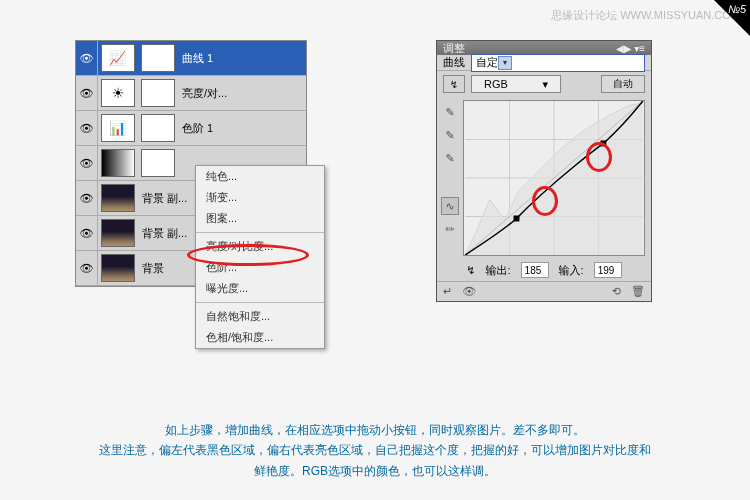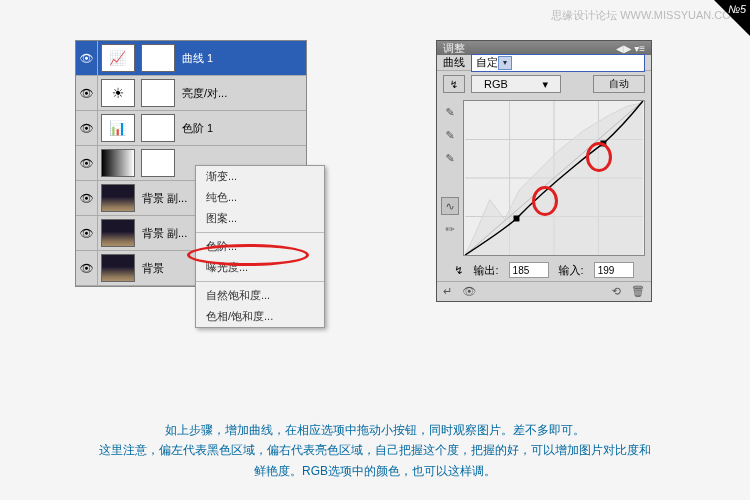--- a/index.html
+++ b/index.html
@@ -23,28 +23,28 @@
 .adj-panel{position:absolute;left:436px;top:40px;width:216px;background:#d4d4d4;border:1px solid #555}
 .adj-title{height:14px;background:linear-gradient(#8a8a8a,#6e6e6e);color:#eee;font-size:11px;display:flex;align-items:center;padding:0 6px;justify-content:space-between}
 .adj-title .controls{display:flex;gap:6px;font-size:10px}
 .adj-row1{height:16px;display:flex;align-items:center;padding:0 6px;gap:6px;border-bottom:1px solid #aaa}
 .adj-row1 .name{font-size:11px}
 .dropdown{flex:1;height:18px;border:1px solid #3b5fb8;background:#fff;font-size:11px;display:flex;align-items:center;padding:0 4px}
 .dropdown .arrow{width:14px;height:14px;background:#c8d4ec;border:1px solid #6a8bc9;display:flex;align-items:center;justify-content:center;font-size:8px;color:#234}
 .adj-row2{height:26px;display:flex;align-items:center;padding:0 6px;gap:6px}
 .sm-btn{width:22px;height:18px;background:#d4d4d4;border:1px solid #888;display:flex;align-items:center;justify-content:center;font-size:10px}
 .rgb-dd{width:90px;height:18px;border:1px solid #888;background:#eee;display:flex;align-items:center;justify-content:space-between;padding:0 12px;font-size:11px}
-.auto-btn{width:52px;height:18px;border:1px solid #888;background:#d9d9d9;font-size:10px;display:flex;align-items:center;justify-content:center;margin-left:auto}
+.auto-btn{width:44px;height:18px;border:1px solid #888;background:#d9d9d9;font-size:10px;display:flex;align-items:center;justify-content:center;margin-left:auto}
 .chart-area{height:162px;display:flex}
 .tool-col{width:26px;display:flex;flex-direction:column;align-items:center;gap:5px;padding-top:6px}
 .tool-col div{width:18px;height:18px;border:1px solid transparent;display:flex;align-items:center;justify-content:center;font-size:11px;color:#555}
 .tool-col div.active{border:1px solid #888;background:#c4c4c4}
 .curve-box{flex:1;background:#eee;margin:3px 6px 3px 0;border:1px solid #888;position:relative}
 .readout{height:22px;display:flex;align-items:center;justify-content:center;gap:10px;font-size:11px}
-.val-box{width:40px;height:16px;background:#fff;border:1px solid #999;display:inline-flex;align-items:center;padding:0 3px;font-size:10px}
+.val-box{width:28px;height:16px;background:#fff;border:1px solid #999;display:inline-flex;align-items:center;padding:0 3px;font-size:10px}
 .adj-foot{height:20px;border-top:1px solid #aaa;display:flex;align-items:center;padding:0 6px;gap:10px;font-size:11px;color:#555}
 .caption{position:absolute;left:0;right:0;top:420px;text-align:center;font-size:12px;color:#0369a1;line-height:1.7}
 .ell-c1{left:532px;top:186px;width:26px;height:30px}
 .ell-c2{left:586px;top:142px;width:26px;height:30px}
 </style>
 </head>
 <body>
 
 <div class="watermark">思缘设计论坛  WWW.MISSYUAN.COM</div>
 <div class="badge">
@@ -87,24 +87,25 @@
     <div class="label">背景 副...</div>
   </div>
   <div class="layer-row">
     <div class="eye">👁</div>
     <div class="thumb"></div>
     <div class="label">背景</div>
   </div>
 </div>
 
 <div class="context-menu">
+  <div class="menu-item">纯色...</div>
   <div class="menu-item">渐变...</div>
-  <div class="menu-item">纯色...</div>
   <div class="menu-item">图案...</div>
   <div class="menu-sep"></div>
+  <div class="menu-item">亮度/对比度...</div>
   <div class="menu-item">色阶...</div>
   <div class="menu-item">曝光度...</div>
   <div class="menu-sep"></div>
   <div class="menu-item">自然饱和度...</div>
   <div class="menu-item">色相/饱和度...</div>
 </div>
 <div class="red-ellipse ell-menu"></div>
 
 <div class="adj-panel">
   <div class="adj-title">

